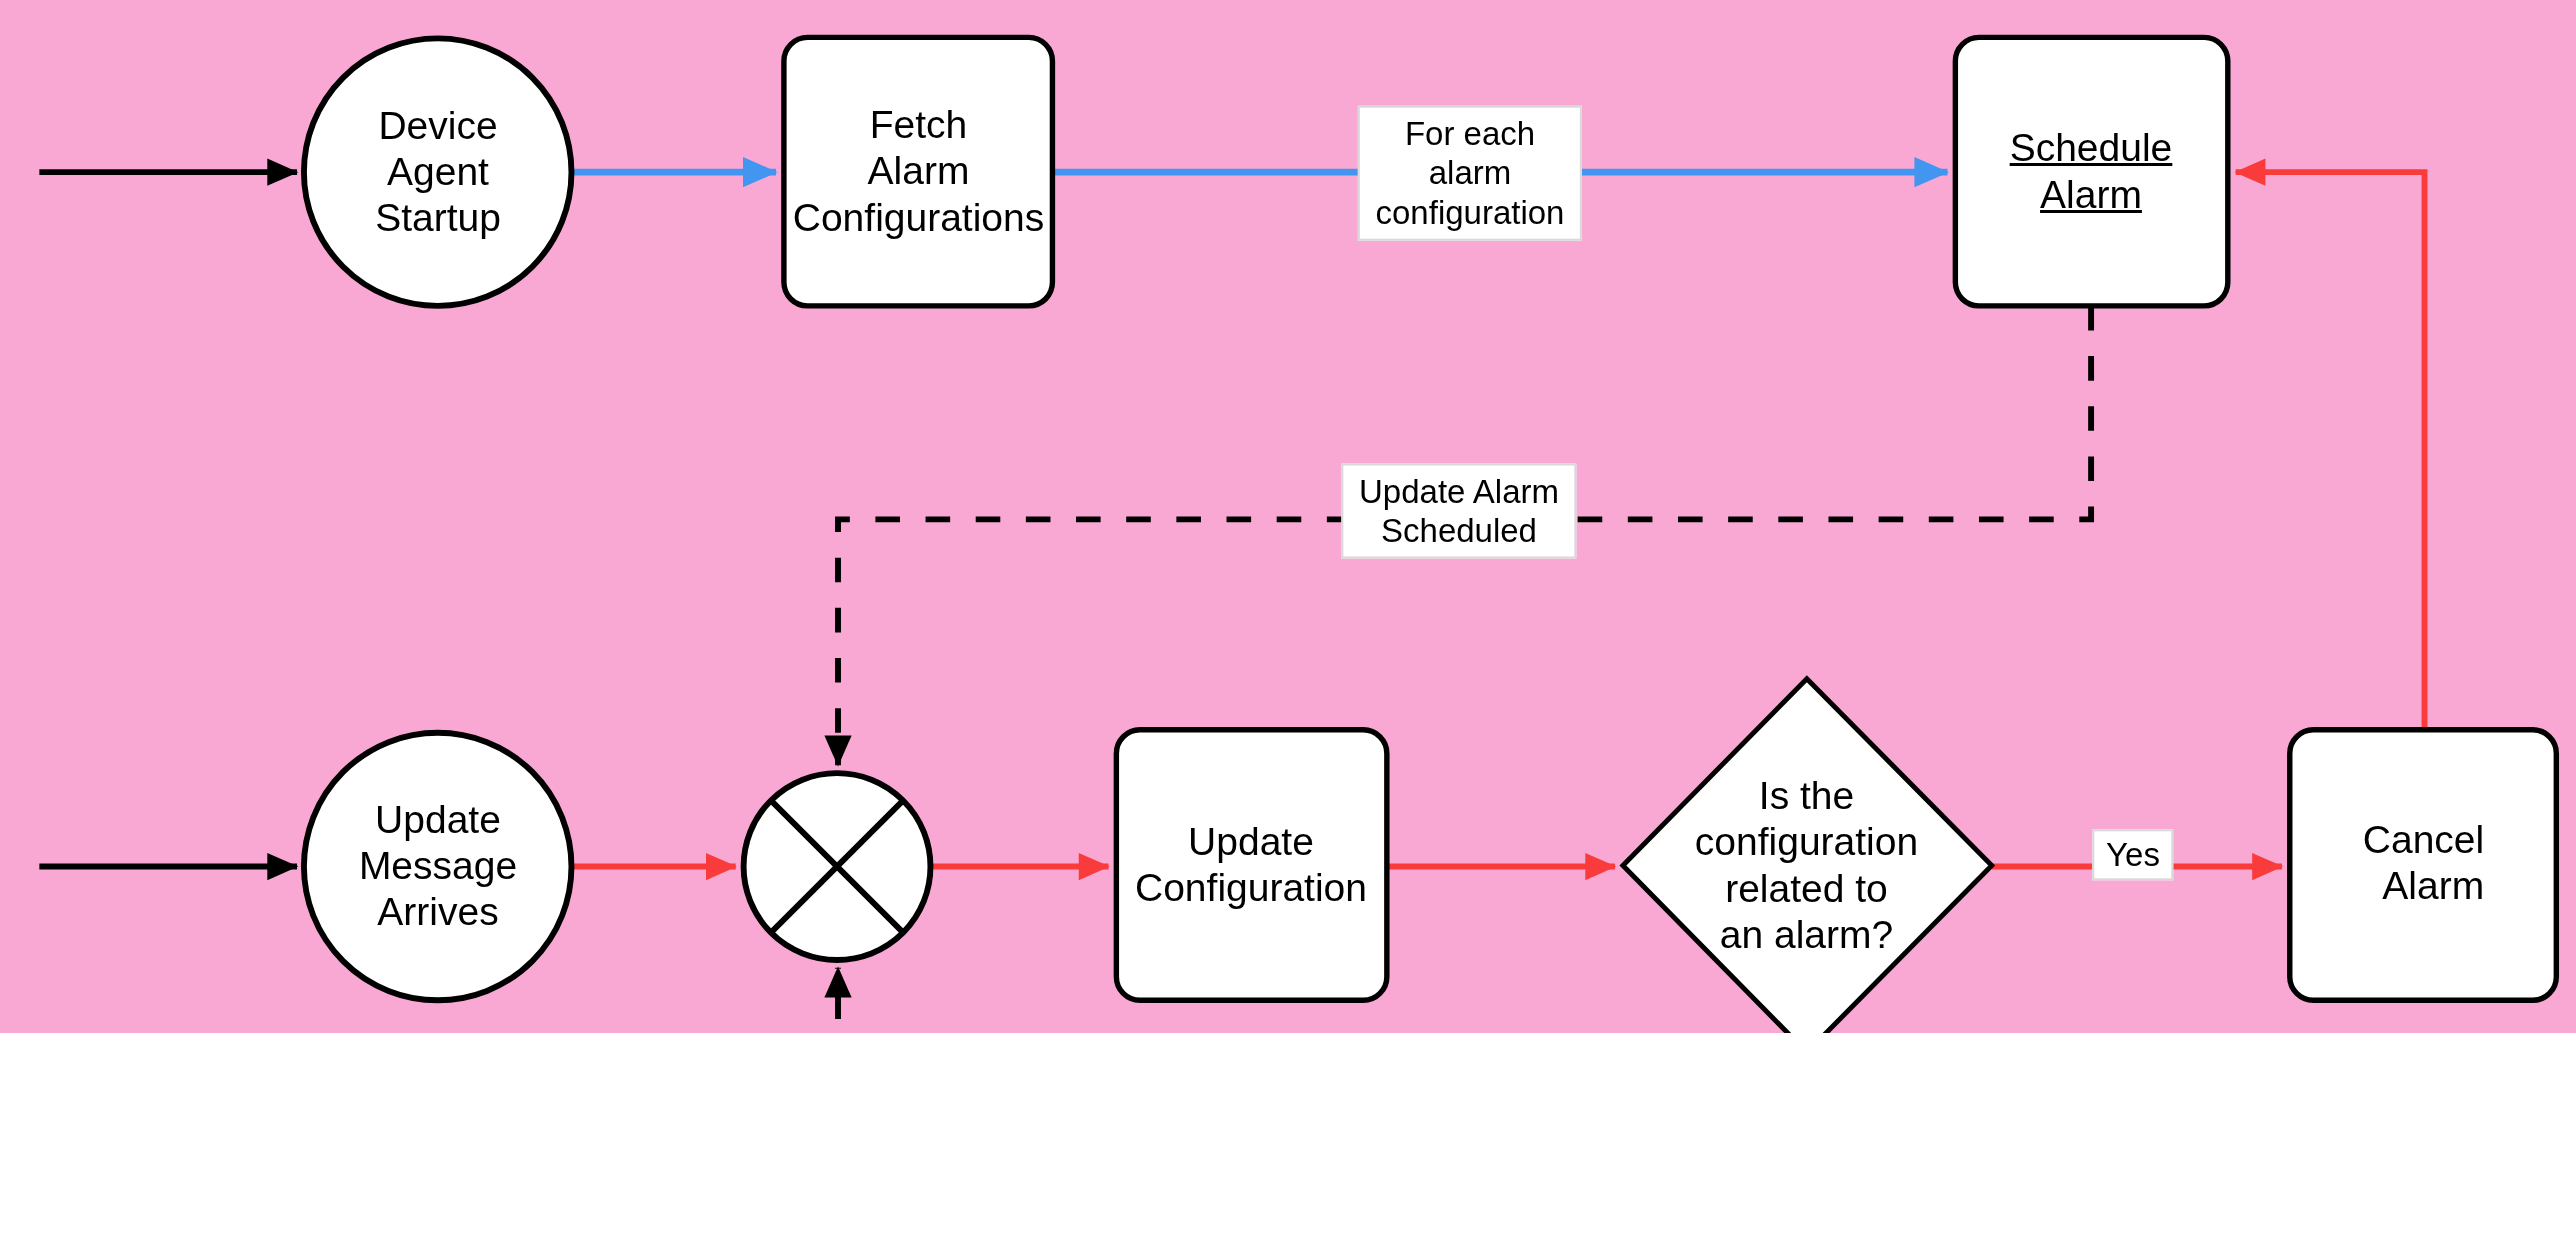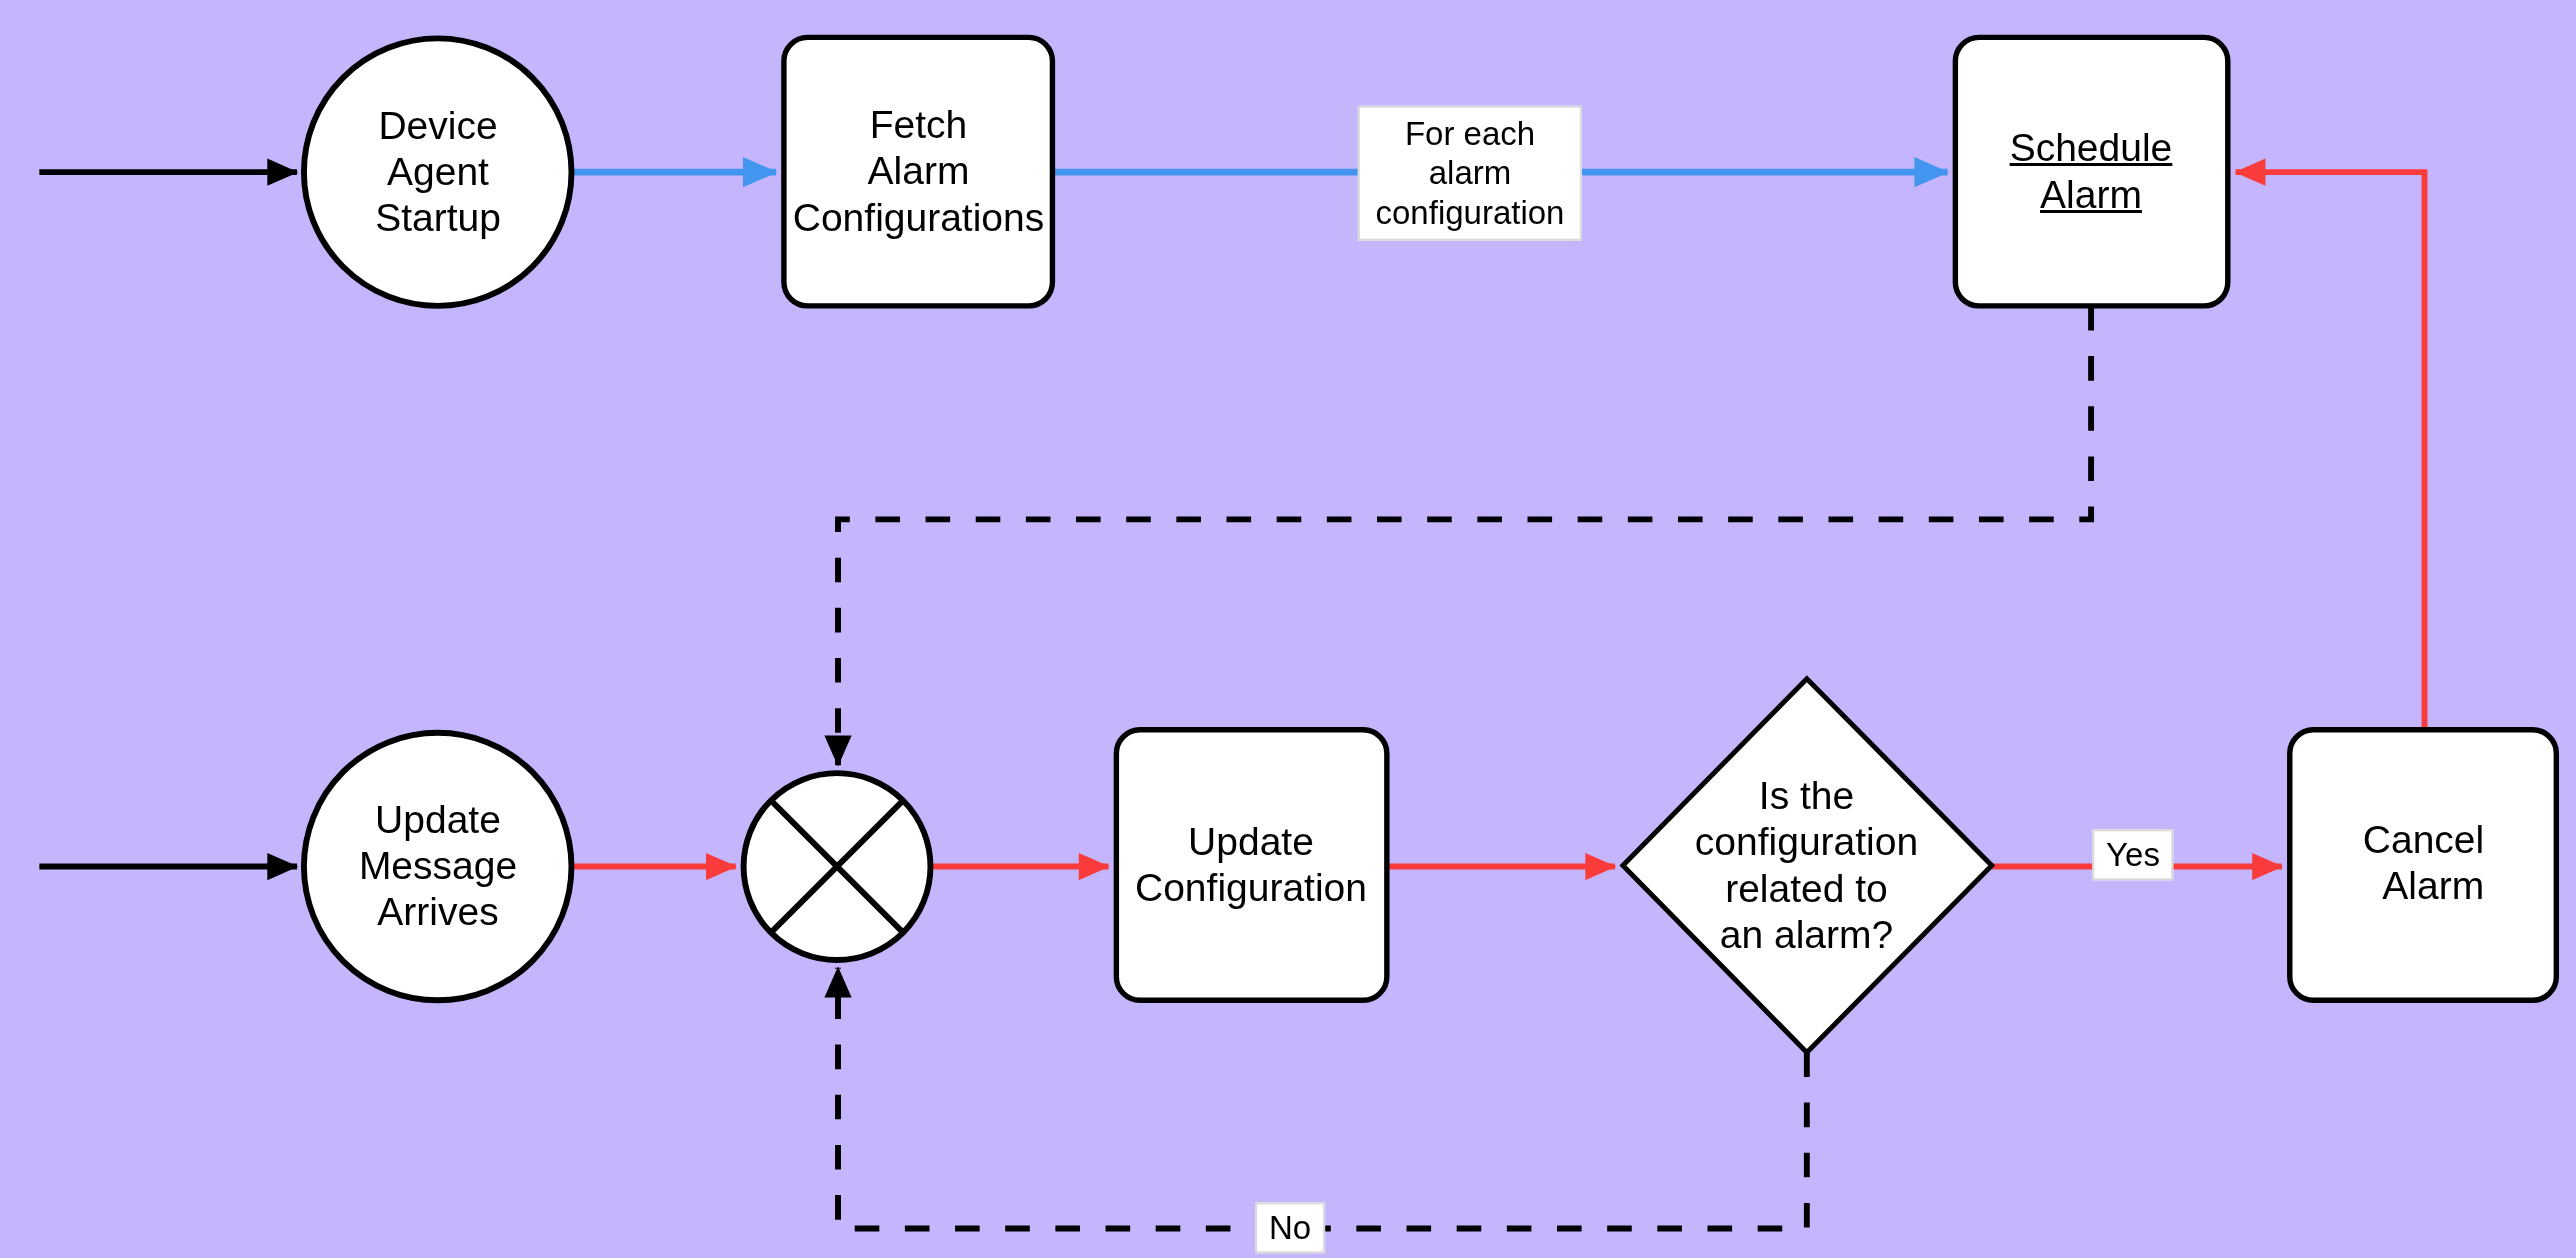--- a/index.html
+++ b/index.html
@@ -1,19 +1,19 @@
 <!DOCTYPE html>
 <html><head>
 <meta charset="utf-8">
 <style>
   html,body{margin:0;padding:0;background:#ffffff;}
   .canvas{
     position:relative;
-    width:2576px;height:1258px;
-    background:#c4b5fd;
+    width:2576px;height:1033px;
+    background:#f9a8d4;
     overflow:hidden;
     font-family:"Liberation Sans", sans-serif;
     color:#000;
   }
   .canvas svg{position:absolute;left:0;top:0;}
   .node-label{
     position:absolute;
     display:flex;align-items:center;justify-content:center;
     text-align:center;
     white-space:pre-line;
@@ -103,19 +103,21 @@
 related to
 an alarm?</div>
 
   <div class="node-label" style="left:2290px;top:728px;width:267px;height:270px;text-align:right;">Cancel
 Alarm</div>
 
   <div class="edge-label" style="left:1470px;top:173px;">For each
 alarm
 configuration</div>
 
+  <div class="edge-label" style="left:1459px;top:511px;">Update Alarm
+Scheduled</div>
 
   <div class="edge-label small" style="left:2117px;top:855px;margin-left:16px;">Yes</div>
 
   <div class="edge-label small" style="left:1290px;top:1228px;">No</div>
 
 </div>
 
 
 </body></html>

